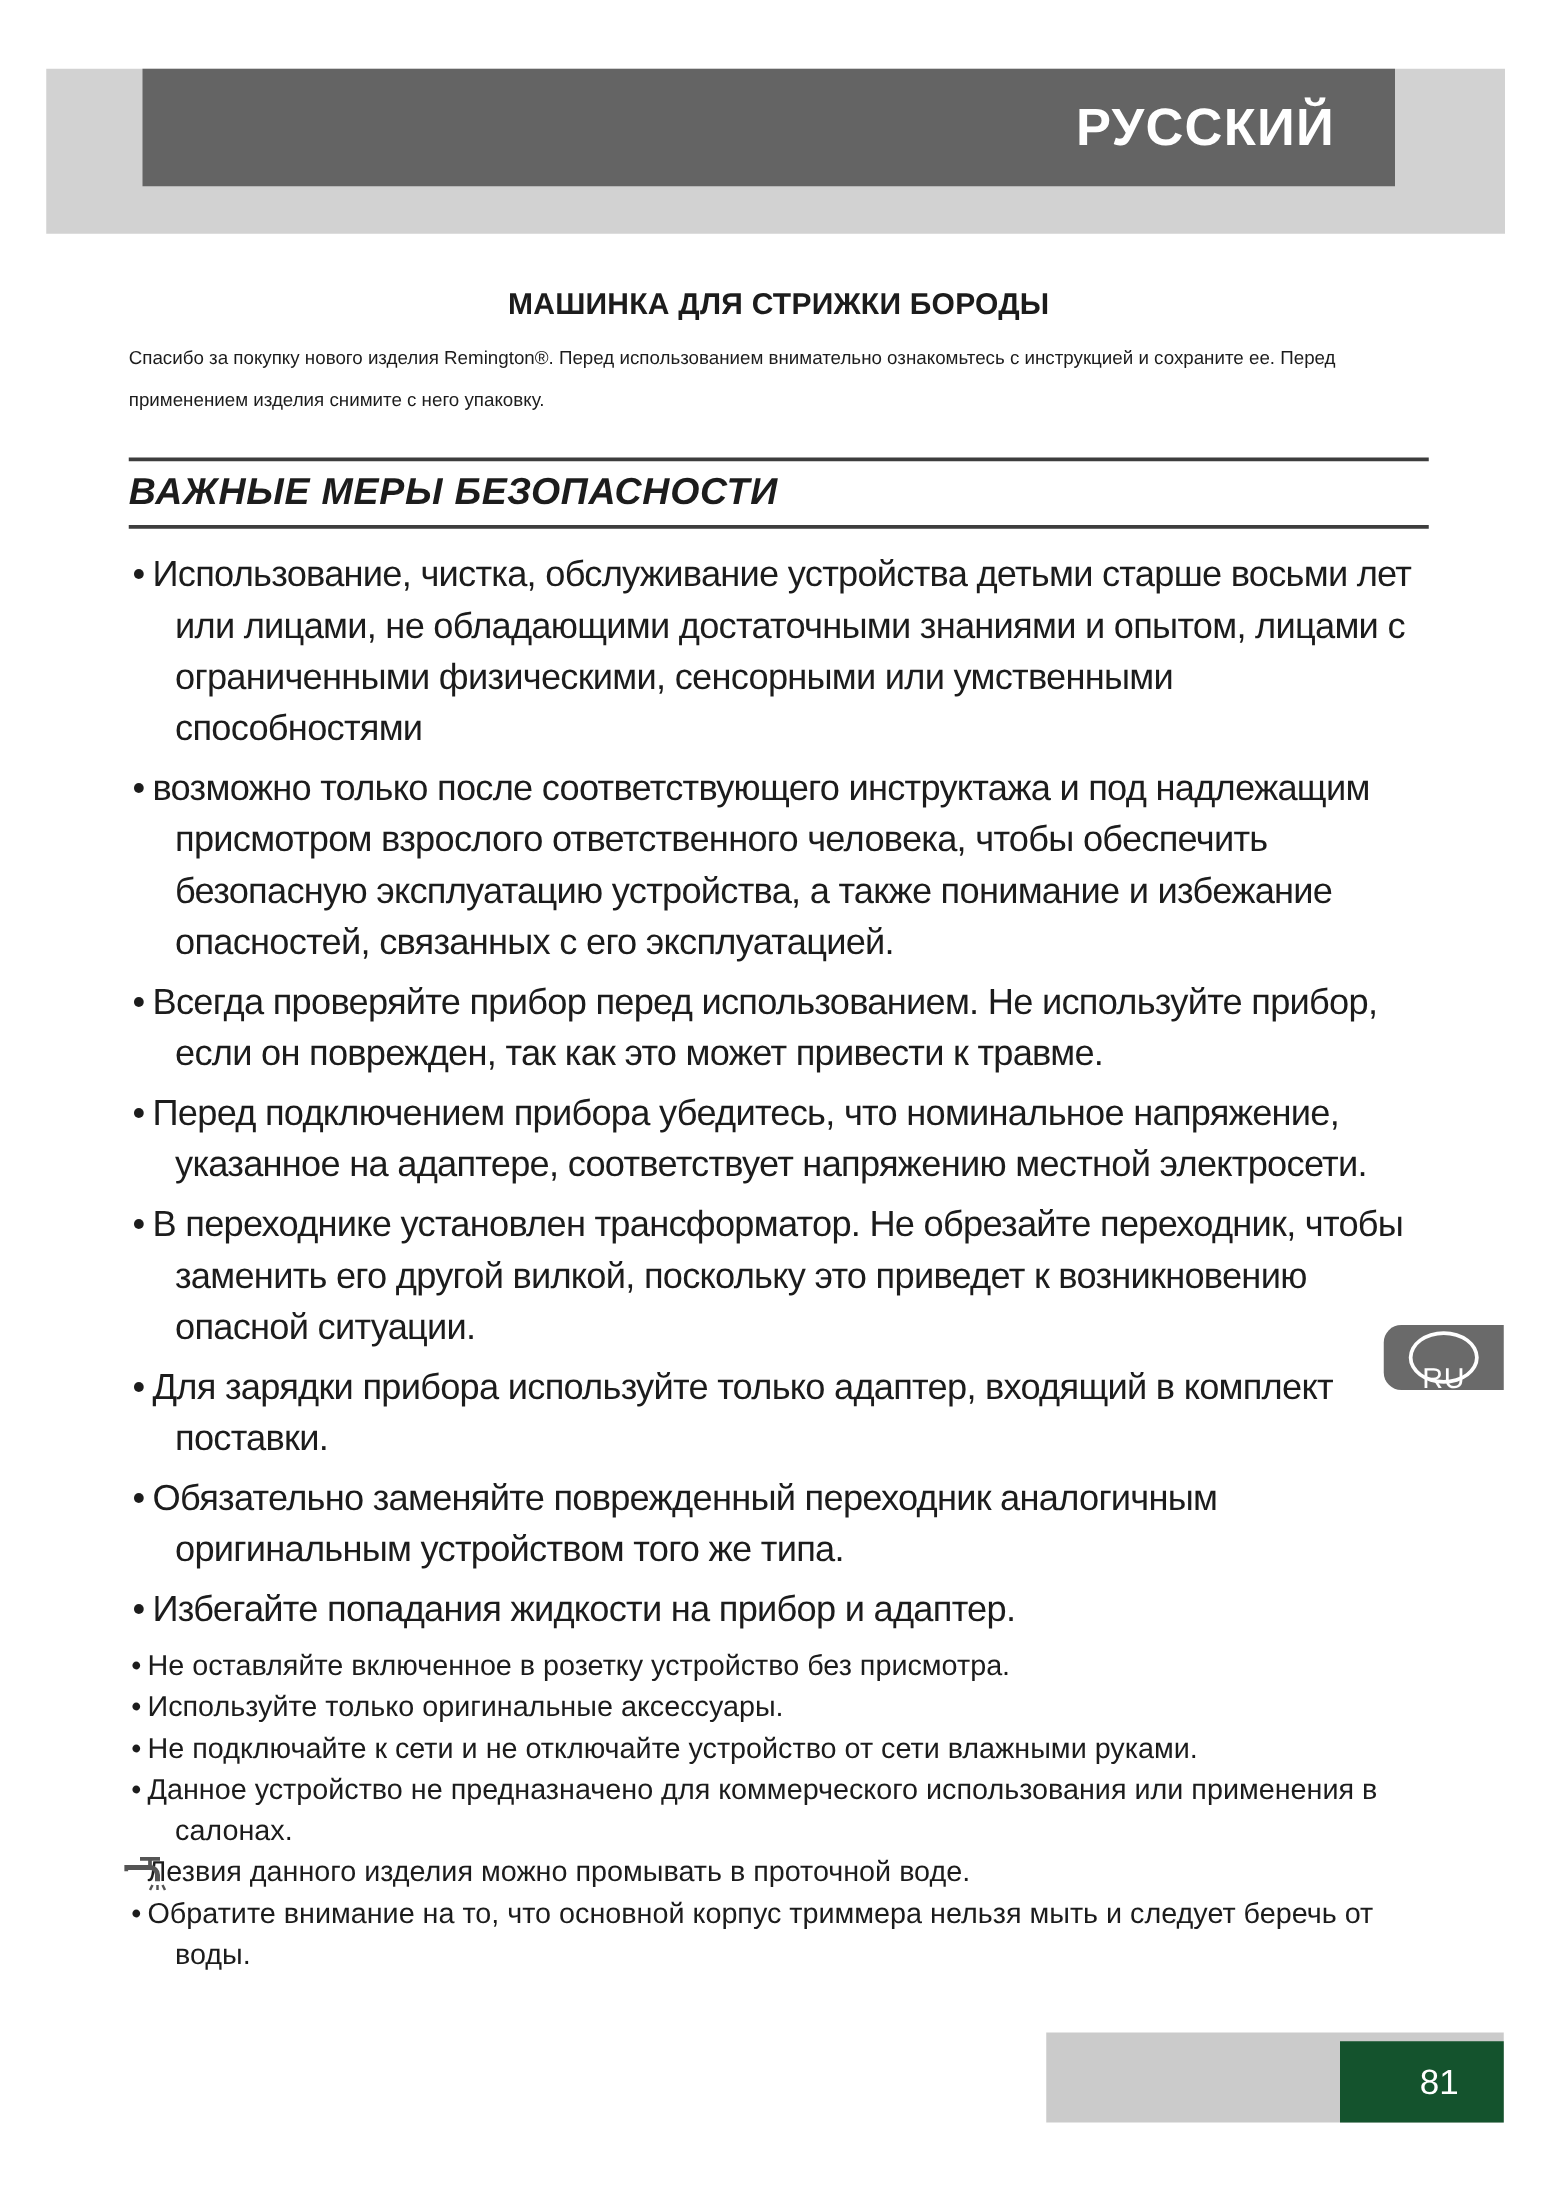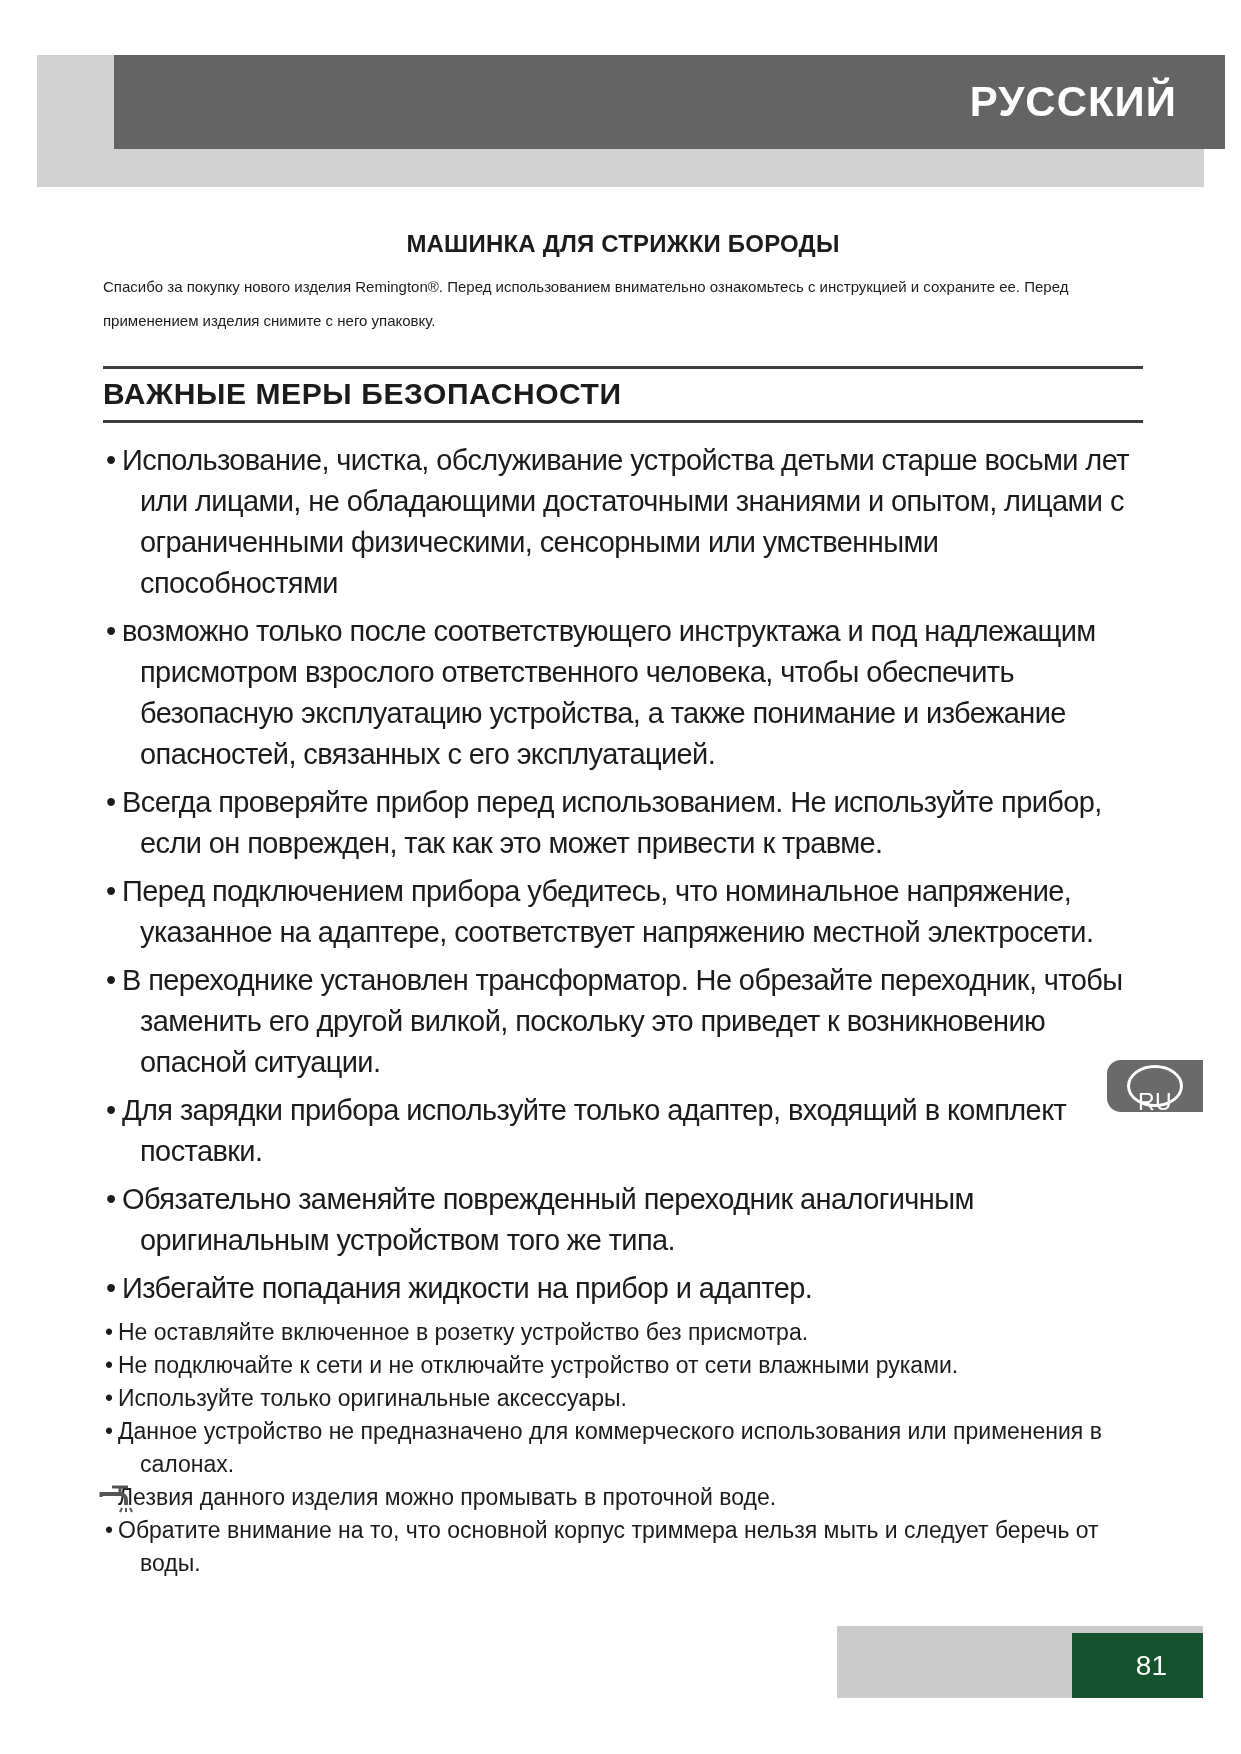--- a/index.html
+++ b/index.html
@@ -7,21 +7,21 @@
     width:1241px;height:1754px;background:#ffffff;position:relative;
     font-family:"Liberation Sans","DejaVu Sans",sans-serif;color:#1c1c1c;
     overflow:hidden;
   }
   
   .band{
     position:absolute;left:37px;top:55px;width:1167px;height:132px;
     background:#d2d2d2;
   }
   .lang-box{
-    position:absolute;left:114px;top:55px;width:1111px;height:94px;
+    position:absolute;left:114px;top:55px;width:1002px;height:94px;
     background:#646464;display:flex;align-items:center;justify-content:flex-end;
     padding-right:48px;box-sizing:border-box;
   }
   .lang-box .lang{
     color:#ffffff;font-size:42px;font-weight:bold;letter-spacing:1px;
   }
   
   .content{
     position:absolute;left:103px;top:230px;width:1040px;
   }
@@ -30,21 +30,21 @@
     letter-spacing:.2px;
   }
   .intro{
     margin:0;font-size:15px;line-height:34px;
   }
   .section-head{
     margin-top:28px;border-top:3px solid #3d3d3d;border-bottom:3px solid #3d3d3d;
     padding:8px 0 9px 0;
   }
   .section-head h2{
-    margin:0;font-size:30px;font-weight:bold;letter-spacing:.6px;
+    margin:0;font-size:30px;font-weight:bold;letter-spacing:.6px;font-style:italic;
   }
   
   ul.safety-list{list-style:none;margin:0;padding:0;}
   ul.primary{margin-top:17px;font-size:29px;line-height:41px;letter-spacing:-0.6px;}
   ul.primary li{margin-bottom:7px;}
   ul.secondary{margin-top:6px;font-size:23px;line-height:33px;}
   ul.secondary li{margin-bottom:0;}
   li.safety-item{
     position:relative;padding-left:37px;text-indent:-18px;
   }
@@ -143,26 +143,26 @@
 
   <ul class="safety-list secondary">
 
       <li class="safety-item marker-bullet">
         
         <span class="item-text">Не оставляйте включенное в розетку устройство без присмотра.</span>
       </li>
 
       <li class="safety-item marker-bullet">
         
-        <span class="item-text">Не подключайте к сети и не отключайте устройство от сети влажными руками.</span>
+        <span class="item-text">Используйте только оригинальные аксессуары.</span>
       </li>
 
       <li class="safety-item marker-bullet">
         
-        <span class="item-text">Используйте только оригинальные аксессуары.</span>
+        <span class="item-text">Не подключайте к сети и не отключайте устройство от сети влажными руками.</span>
       </li>
 
       <li class="safety-item marker-bullet">
         
         <span class="item-text">Данное устройство не предназначено для коммерческого использования или применения в салонах.</span>
       </li>
 
       <li class="safety-item marker-tap">
         <span class="tap-icon">
           <svg viewBox="0 0 34 30" width="34" height="30">

